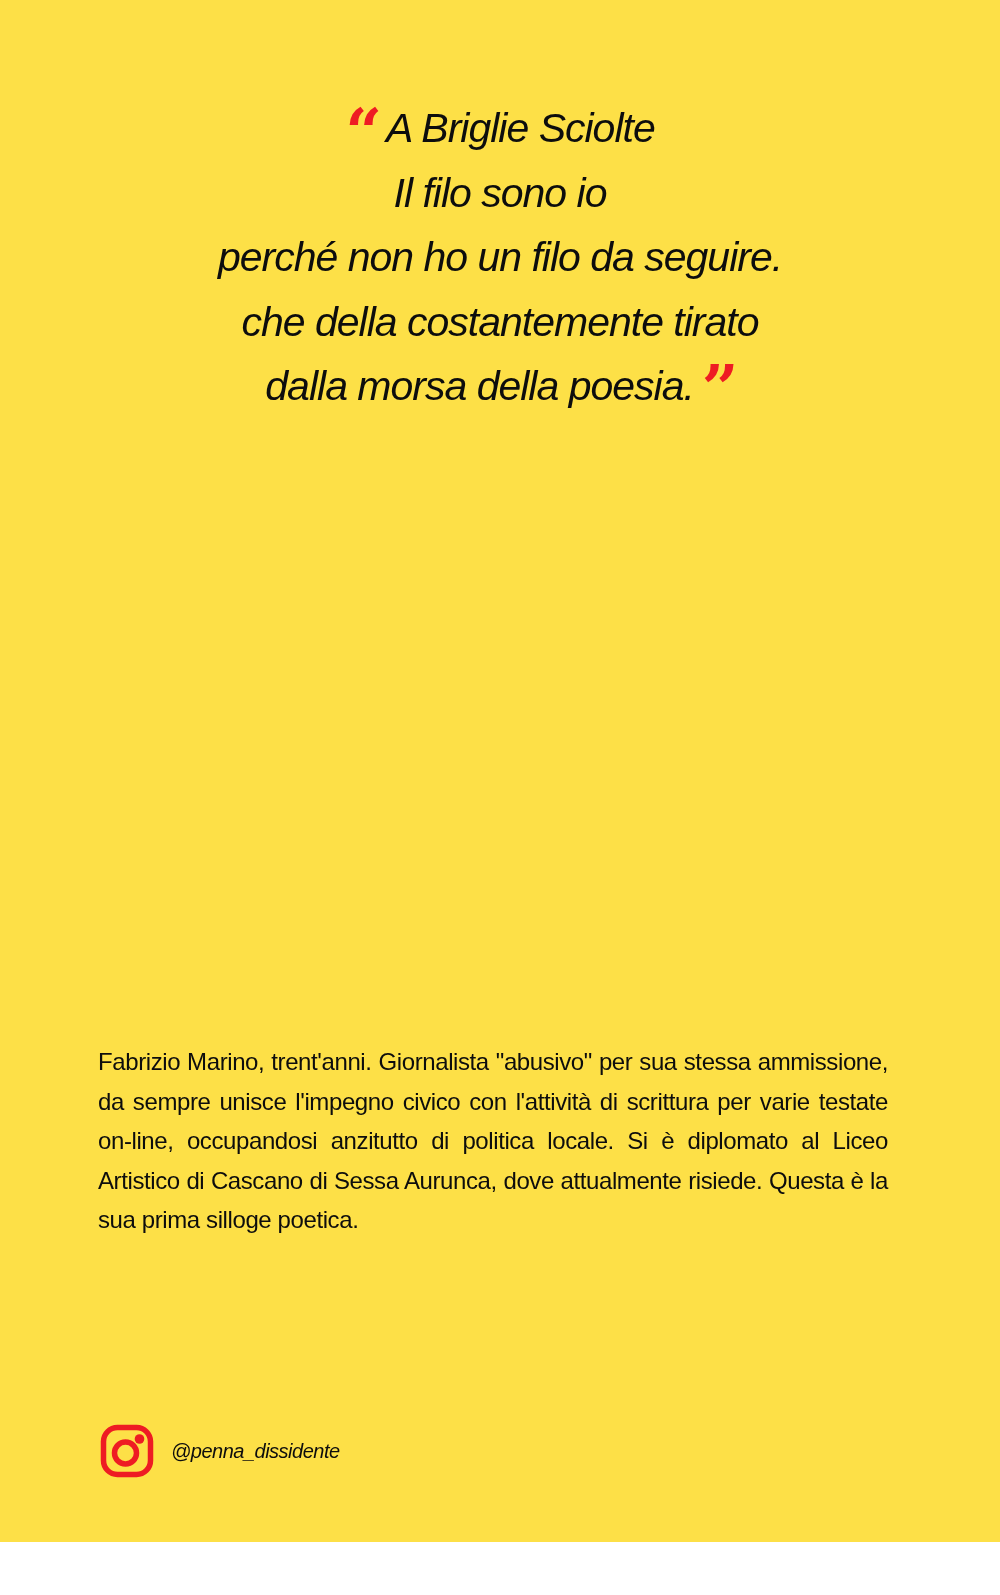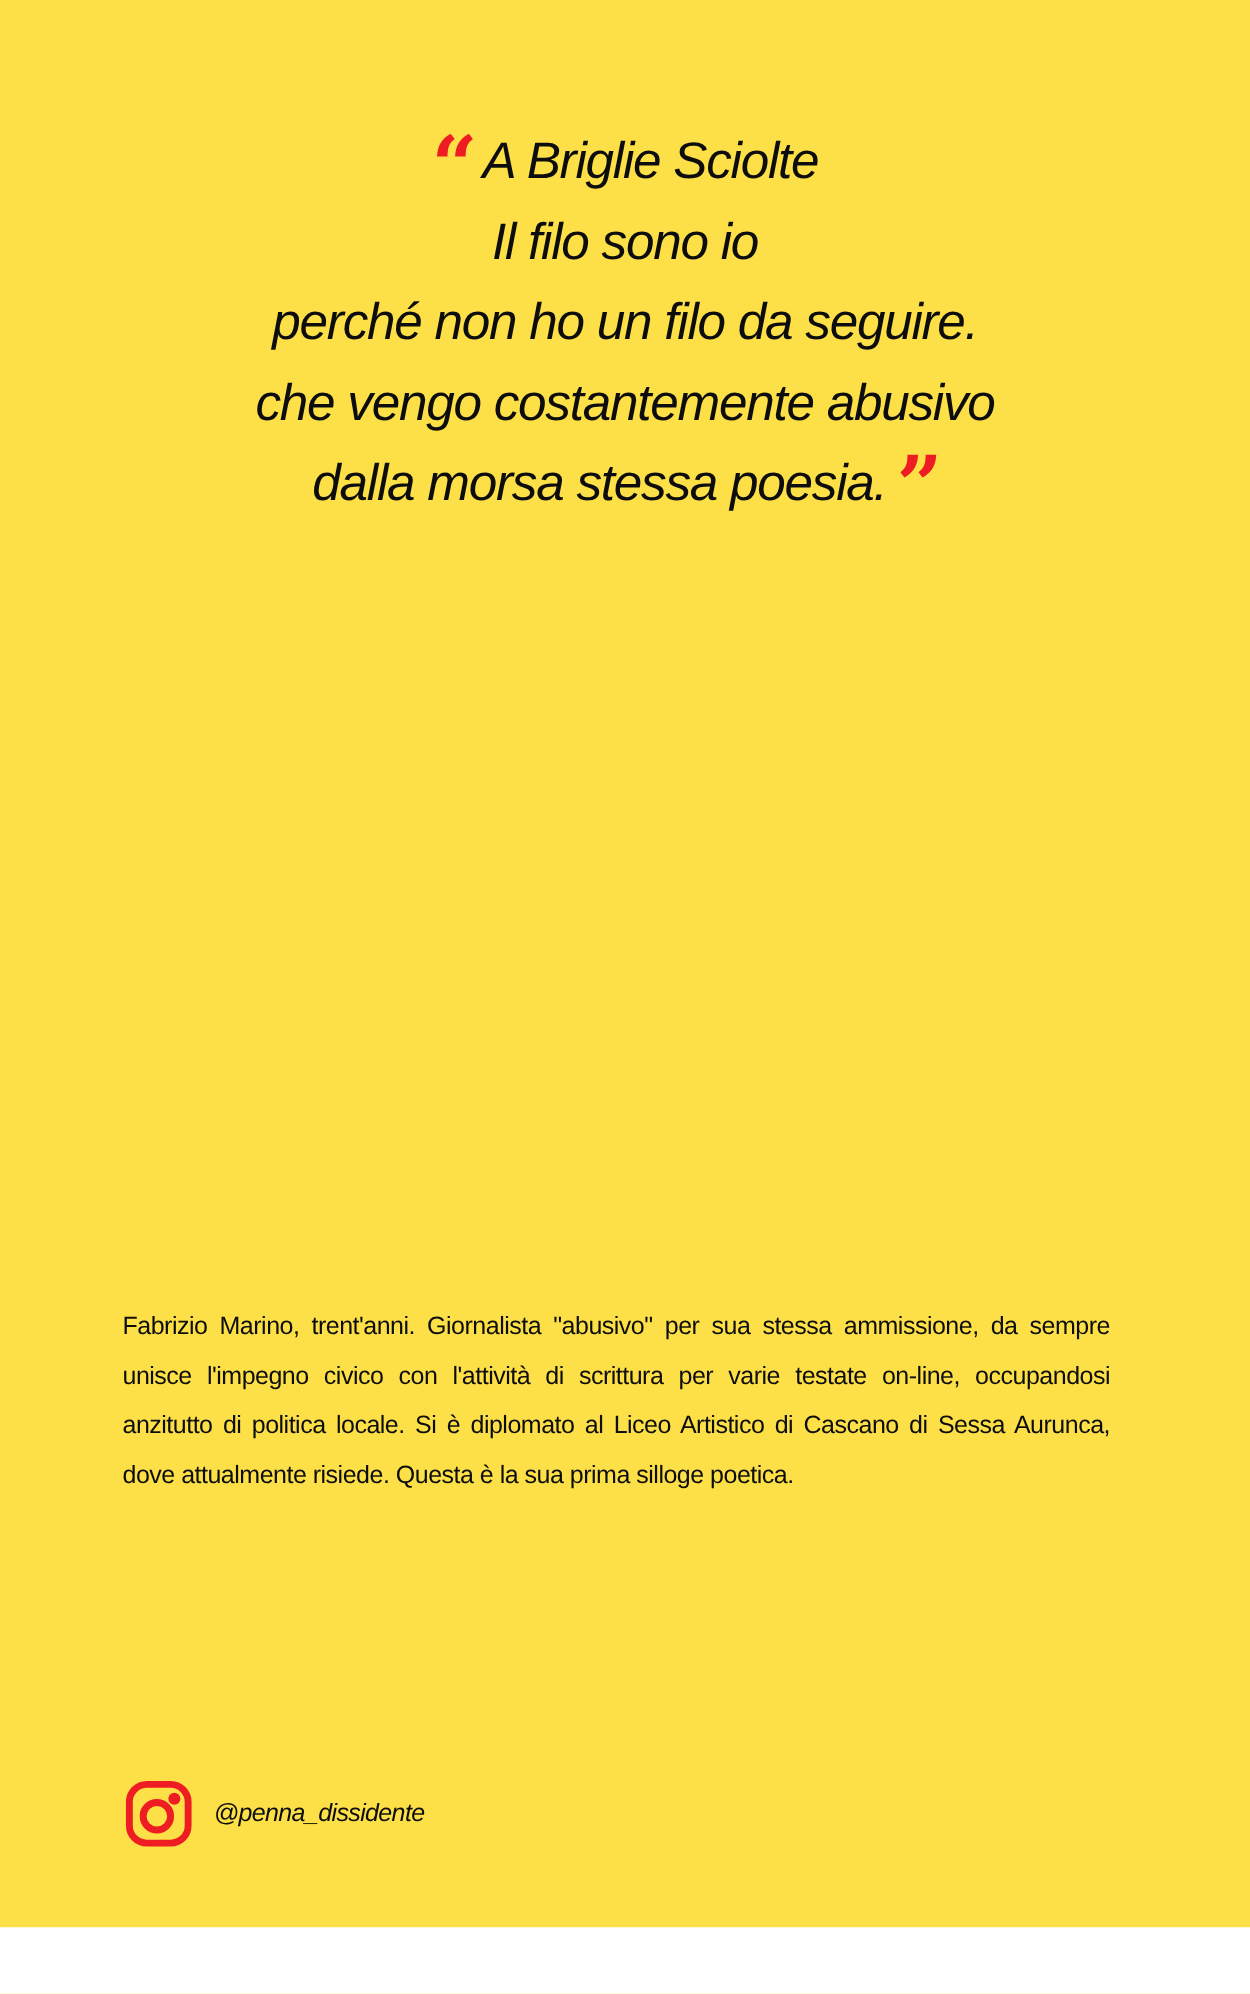--- a/index.html
+++ b/index.html
@@ -41,21 +41,21 @@
     vertical-align: baseline;
   }
   .qmark.open  { top: 12px; margin-right: 8px; }
   .qmark.close { top: 10px; margin-left: 8px; }
   .bio {
     position: absolute;
     top: 1042px;
     left: 98px;
     width: 790px;
     margin: 0;
-    font-size: 20px;
+    font-size: 24px;
     line-height: 39.5px;
     letter-spacing: -0.4px;
     text-align: justify;
     color: var(--ink);
   }
   .instagram {
     position: absolute;
     top: 1424px;
     left: 100px;
     display: flex;
@@ -73,22 +73,22 @@
 </style>
 </head>
 <body>
 
 <div class="page">
 
   <div class="quote">
     <div class="quote-line"><span class="qmark open">“</span><span>A Briglie Sciolte</span></div>
     <div class="quote-line"><span>Il filo sono io</span></div>
     <div class="quote-line"><span>perché non ho un filo da seguire.</span></div>
-    <div class="quote-line"><span>che vengo costantemente abusivo</span></div>
-    <div class="quote-line"><span>dalla morsa stessa poesia.</span><span class="qmark close">”</span></div>
+    <div class="quote-line"><span>che della costantemente tirato</span></div>
+    <div class="quote-line"><span>dalla morsa della poesia.</span><span class="qmark close">”</span></div>
   </div>
 
   <p class="bio">Fabrizio Marino, trent'anni. Giornalista "abusivo" per sua stessa ammissione, da sempre unisce l'impegno civico con l'attività di scrittura per varie testate on-line, occupandosi anzitutto di politica locale. Si è diplomato al Liceo Artistico di Cascano di Sessa Aurunca, dove attualmente risiede. Questa è la sua prima silloge poetica.</p>
 
   <div class="instagram">
     <span class="ig-icon">
       <svg width="54" height="54" viewBox="0 0 54 54" xmlns="http://www.w3.org/2000/svg">
         <rect x="3.5" y="3.5" width="47" height="47" rx="14" fill="none" stroke="#ee1c23" stroke-width="5.5"></rect>
         <circle cx="25.5" cy="29" r="11" fill="none" stroke="#ee1c23" stroke-width="5.5"></circle>
         <circle cx="39.5" cy="15" r="4.8" fill="#ee1c23"></circle>

